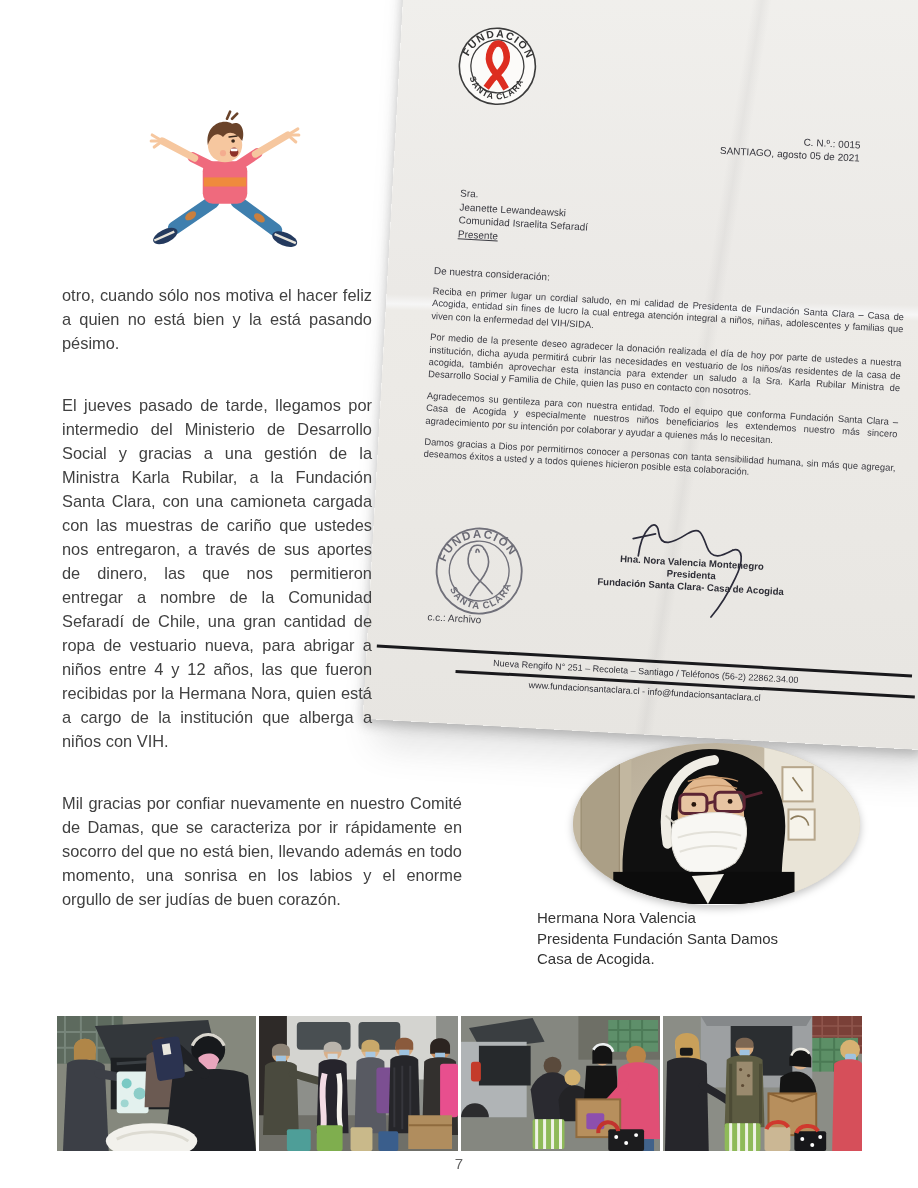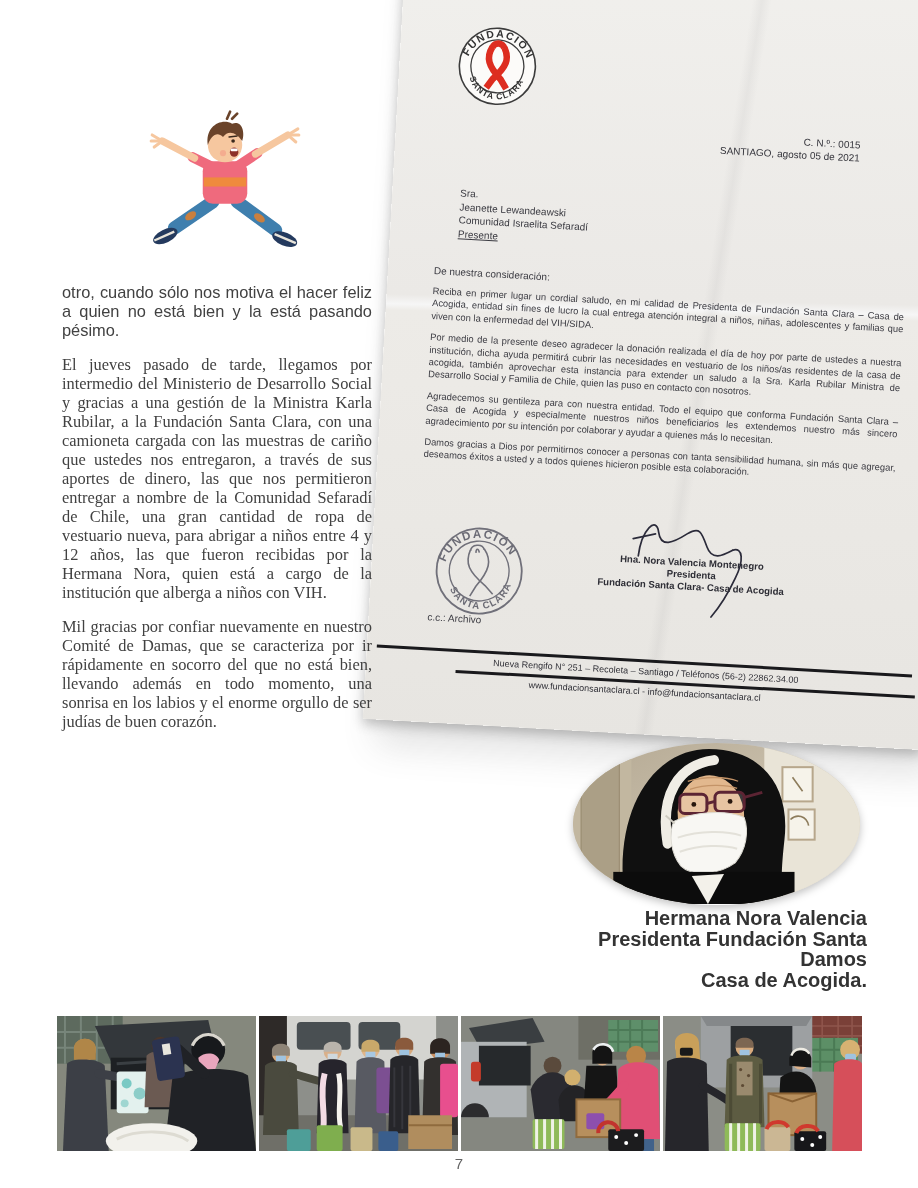--- a/index.html
+++ b/index.html
@@ -3,25 +3,25 @@
 <meta charset="utf-8">
 <style>
   html,body{margin:0;padding:0;}
   body{
     width:918px;height:1188px;position:relative;overflow:hidden;
     background:#ffffff;font-family:"Liberation Sans",sans-serif;
   }
   
   .article{
     position:absolute;left:62px;top:283px;width:400px;
-    font-size:16.4px;line-height:19px;color:#414141;text-align:justify;
+    font-size:16.4px;line-height:24px;color:#414141;text-align:justify;
   }
   .article .spacer{float:right;width:90px;height:452px;}
   .article p{margin:0;}
-  .article p.gap{margin-top:15px;font-family:Liberation Serif, serif;}
+  .article p.gap{margin-top:38px;}
   
   .paper{
     position:absolute;left:406px;top:-55px;width:560px;height:775px;
     transform:rotate(3.2deg);transform-origin:top left;
     background:
       linear-gradient(96deg, rgba(0,0,0,0) 55%, rgba(110,110,115,0.07) 56.5%, rgba(0,0,0,0) 58%),
       linear-gradient(178deg,#f1f0ed 0%,#ebe9e6 44%,rgba(0,0,0,0.035) 45.2%,#edebe7 46%,#e7e5e1 100%);
     box-shadow:0 5px 12px rgba(60,60,60,.30), 14px 26px 34px rgba(90,90,90,.16);
     color:#3b3b42;
   }
@@ -41,22 +41,22 @@
   .l-footer .ruleA{height:3px;background:#19191c;margin:0 14px 3px 10px;}
   .l-footer .ruleB{height:3px;background:#19191c;margin:2px 10px 2px 90px;}
   
   .boy{position:absolute;left:138px;top:110px;width:172px;height:148px;}
   
   .portrait{
     position:absolute;left:573px;top:743px;width:287px;height:162px;border-radius:50%;
     overflow:hidden;box-shadow:0 3px 8px rgba(0,0,0,.25);
   }
   .caption{
-    position:absolute;left:537px;top:908px;width:330px;text-align:right;
-    font-size:20px;line-height:20.5px;font-weight:bold;color:#333333;
+    position:absolute;left:537px;top:908px;width:330px;text-align:left;
+    font-size:15px;line-height:20.5px;font-weight:normal;color:#333333;
   }
   
   .photos{position:absolute;left:57px;top:1016px;display:flex;gap:3px;}
   .photo{width:199px;height:135px;overflow:hidden;background:#888;}
   .photo svg{display:block;width:100%;height:100%;}
   
   .pagenum{position:absolute;left:0;right:0;top:1155px;text-align:center;
     font-size:15px;color:#636363;}
 </style>
 </head>

